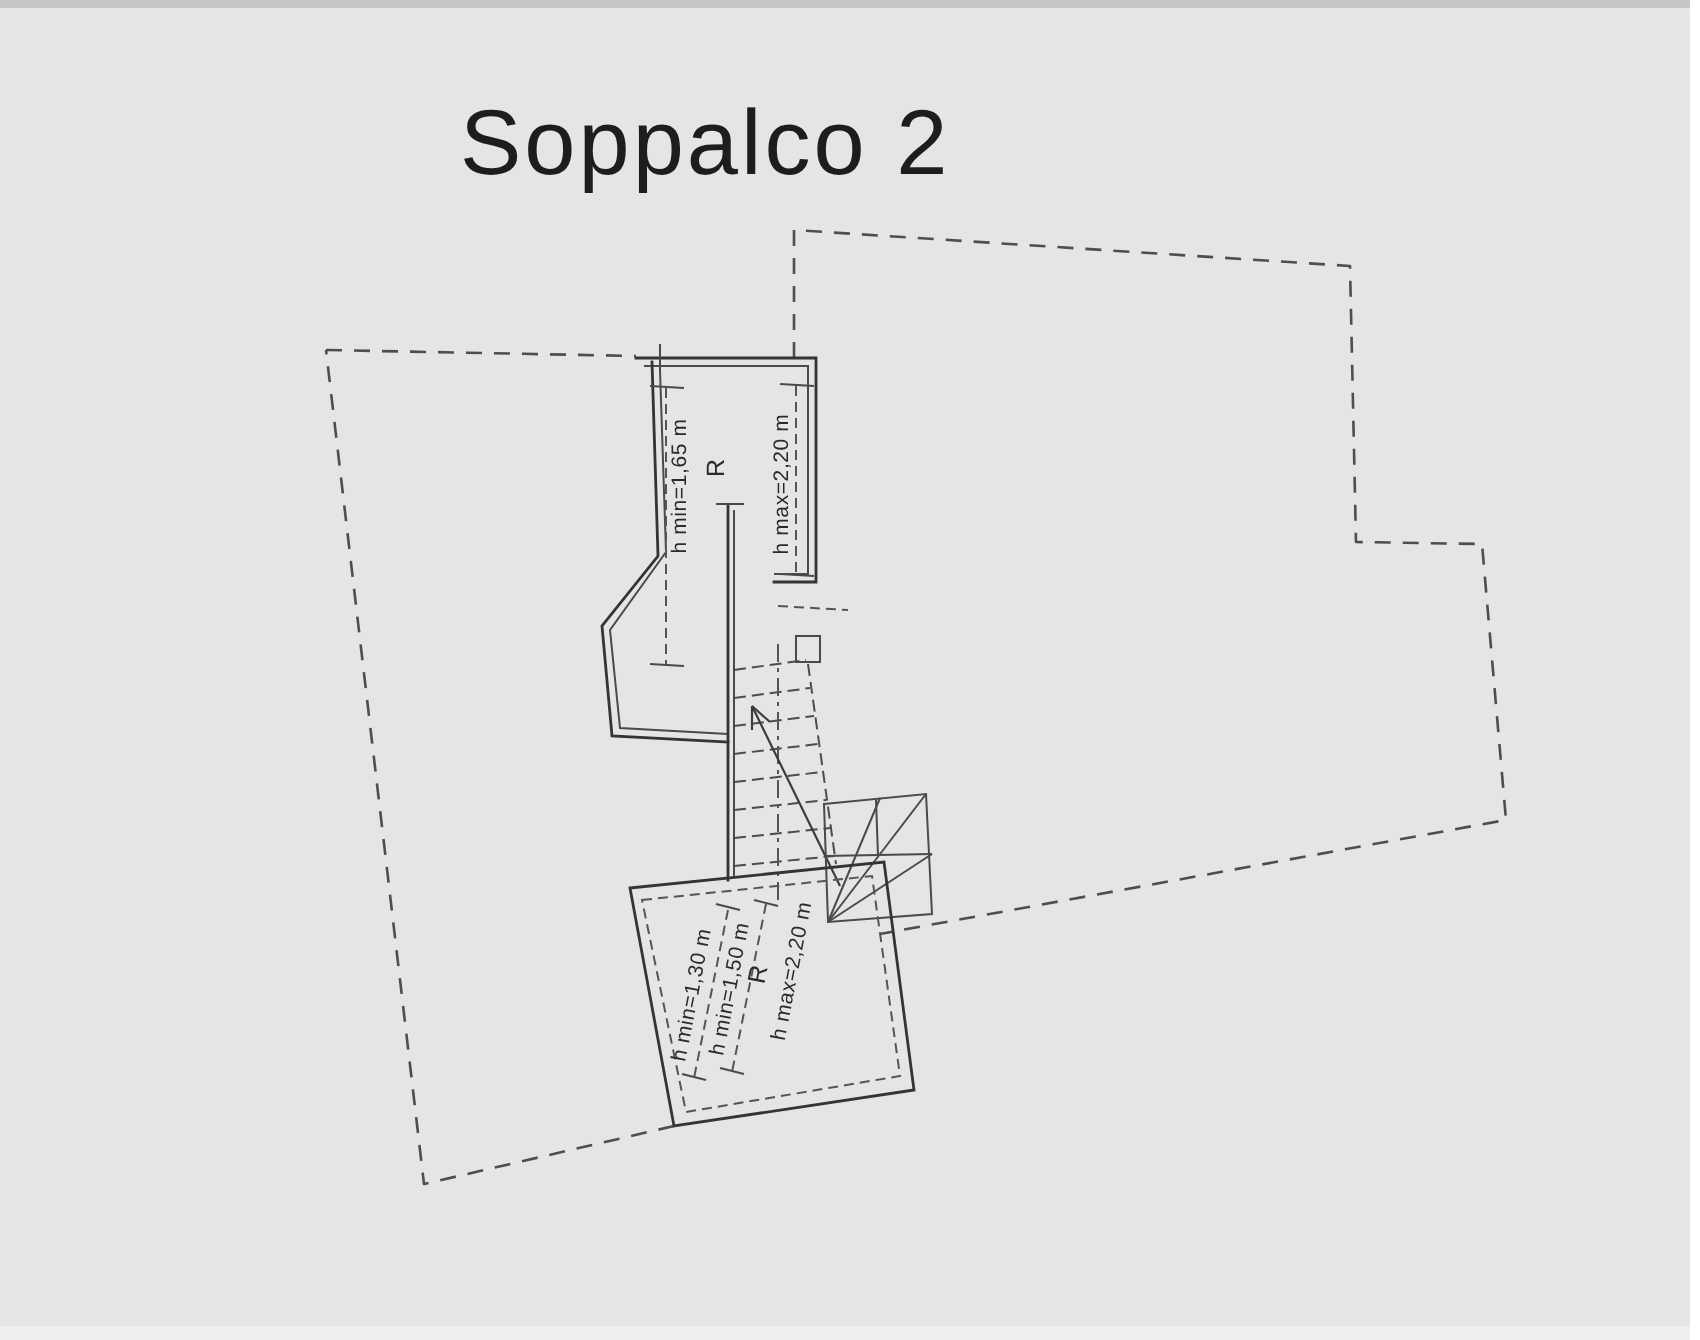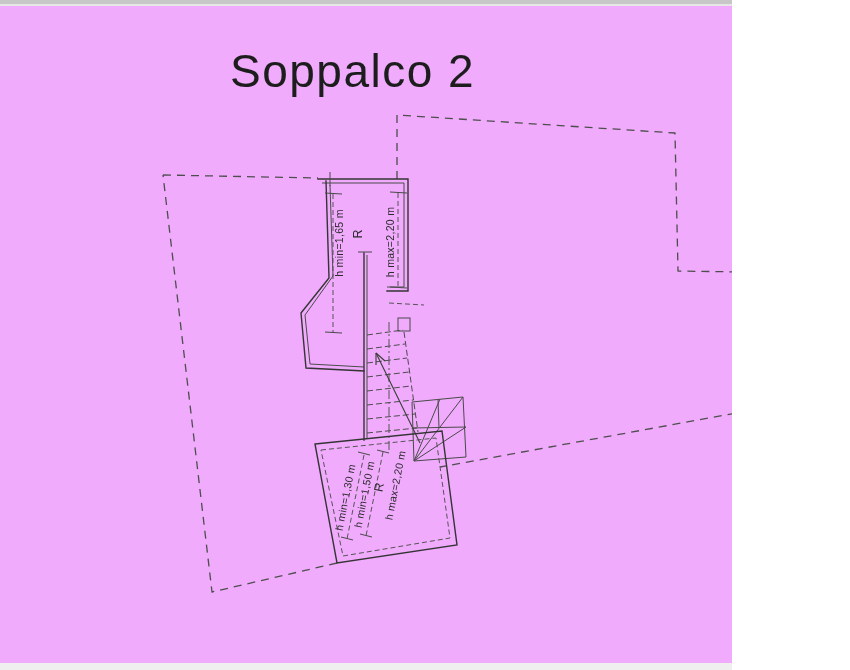--- a/index.html
+++ b/index.html
@@ -1,19 +1,19 @@
 <!DOCTYPE html>
 <html><head>
 <meta charset="utf-8">
 <style>
   html,body{margin:0;padding:0;background:#ffffff;}
   .canvas{
     position:relative;
-    width:732px;height:670px;
-    background:#f0abfc;
+    width:845px;height:670px;
+    background:#e5e5e5;
     overflow:hidden;
     font-family:"Liberation Sans", sans-serif;
   }
   .edge-strip-top{
     position:absolute;top:0;left:0;width:850px;height:4px;
     background:#c7c7c7;border-bottom:2px solid #e6e6e6;
   }
   .edge-strip-bottom{
     position:absolute;bottom:0;left:0;width:850px;height:7px;
     background:#efefef;

